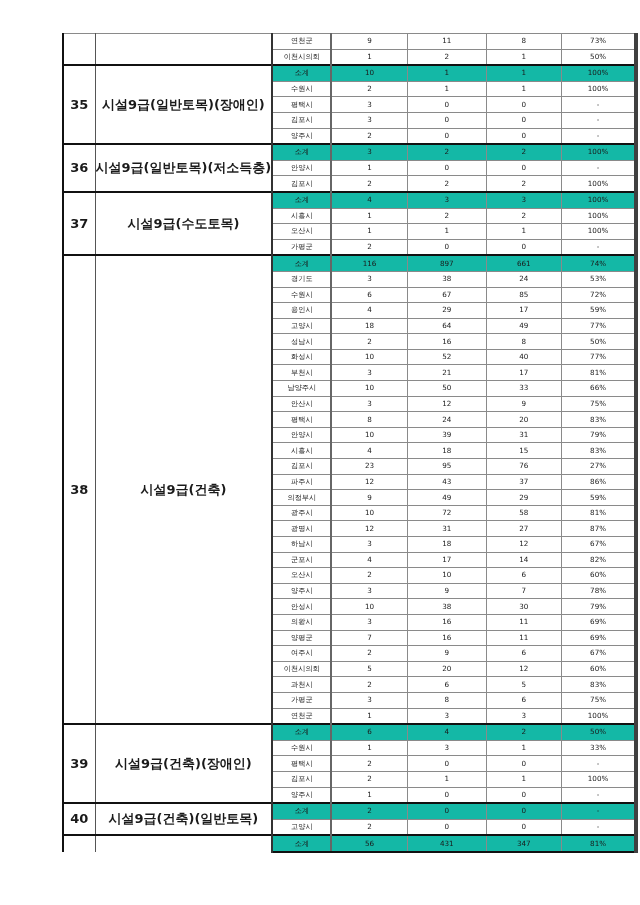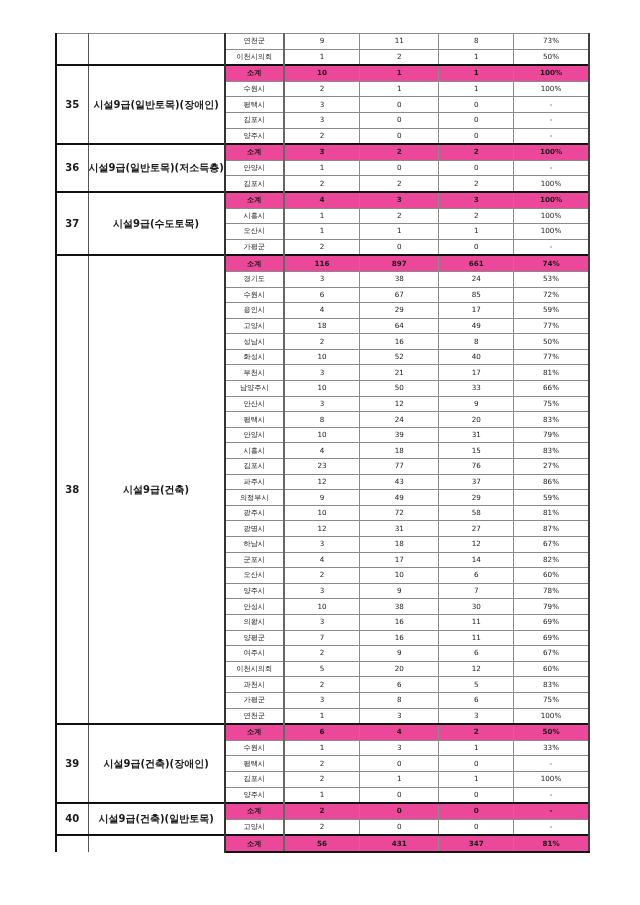--- a/index.html
+++ b/index.html
@@ -1,28 +1,28 @@
 <!DOCTYPE html>
 <html><head>
 <meta charset="utf-8">
 <style>
   html, body { margin:0; padding:0; background:#ffffff; }
   body { width:640px; height:905px; position:relative; overflow:hidden;
          font-family:"DejaVu Sans", sans-serif; color:#1a1a1a; }
-  #sheet { position:absolute; left:55px; top:33px; border-collapse:collapse; table-layout:fixed; }
+  #sheet { position:absolute; left:62px; top:33px; border-collapse:collapse; table-layout:fixed; }
   #sheet td { height:14.6px; padding:0; font-size:7.2px; text-align:center; vertical-align:middle;
               border:1px solid #8a8a8a; line-height:14px; white-space:nowrap; overflow:hidden; }
   #sheet td.num-cell, #sheet td.name-cell { border-left:2px solid #111; border-right:1px solid #555;
-              font-weight:bold; font-size:10px; }
+              font-weight:bold; font-size:13px; }
   #sheet td.num-cell { border-left:2px solid #111; }
   #sheet td.name-cell { border-right:2px solid #333; border-left:1px solid #555; }
   #sheet tr.group-start td.num-cell, #sheet tr.group-start td.name-cell { border-top:2px solid #111; }
   #sheet tr.group-start td { border-top:2px solid #111; }
-  #sheet td.col-last { border-right:2px solid #404040; }
-  #sheet tr.subtotal td.data { background:#ec4899; font-weight:bold; }
+  #sheet td.col-last { border-right:4px solid #404040; }
+  #sheet tr.subtotal td.data { background:#14b8a6; font-weight:normal; }
   #sheet td.region { border-right:2px solid #666; }
   #sheet tr.final td.data { border-bottom:2px solid #111; }
   #sheet td.blank-bottom { border-bottom:none; }
 </style>
 </head>
 <body>
 
 <table id="sheet">
   <colgroup>
     <col style="width:32px">
@@ -229,21 +229,21 @@
       <tr>
         <td class="data region">시흥시</td>
         <td class="data">4</td>
         <td class="data">18</td>
         <td class="data">15</td>
         <td class="data col-last">83%</td>
       </tr>
       <tr>
         <td class="data region">김포시</td>
         <td class="data">23</td>
-        <td class="data">77</td>
+        <td class="data">95</td>
         <td class="data">76</td>
         <td class="data col-last">27%</td>
       </tr>
       <tr>
         <td class="data region">파주시</td>
         <td class="data">12</td>
         <td class="data">43</td>
         <td class="data">37</td>
         <td class="data col-last">86%</td>
       </tr>

